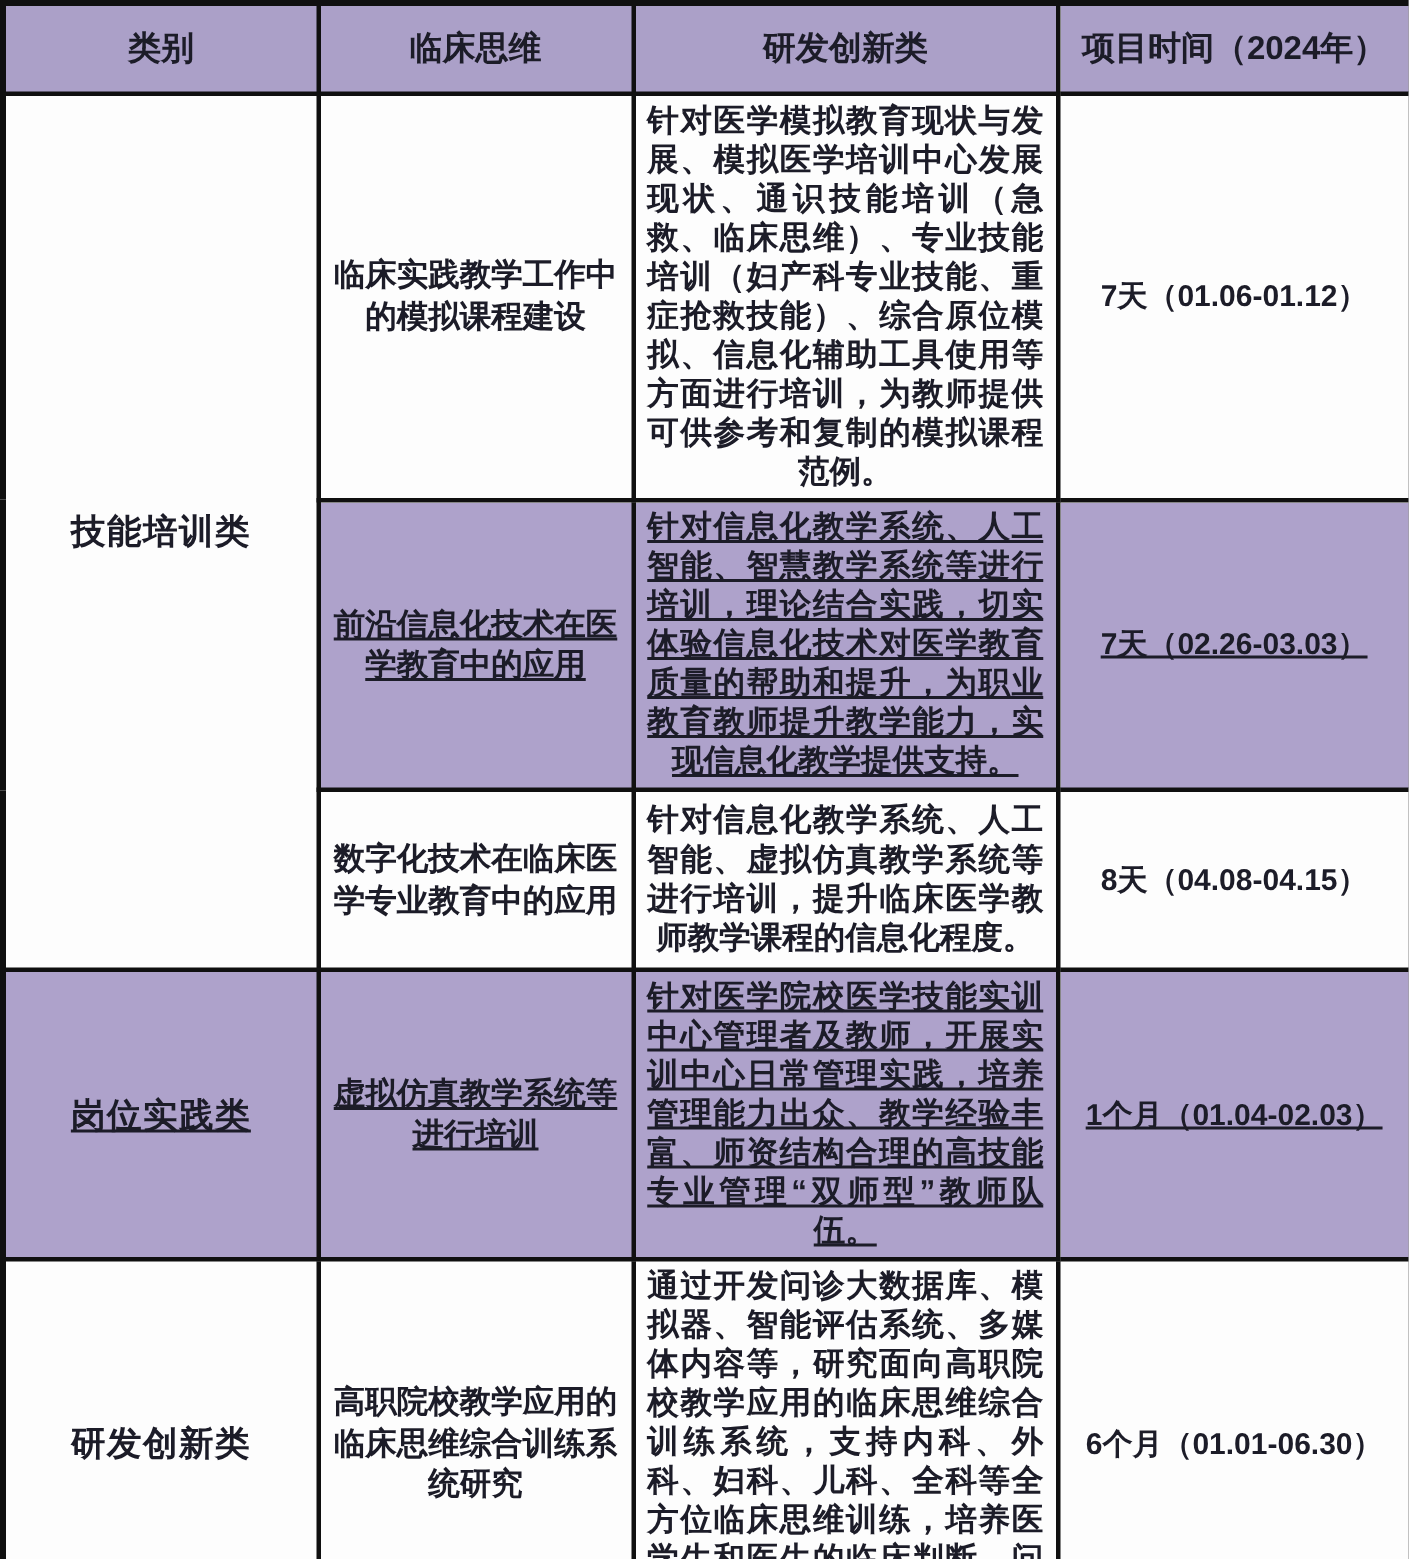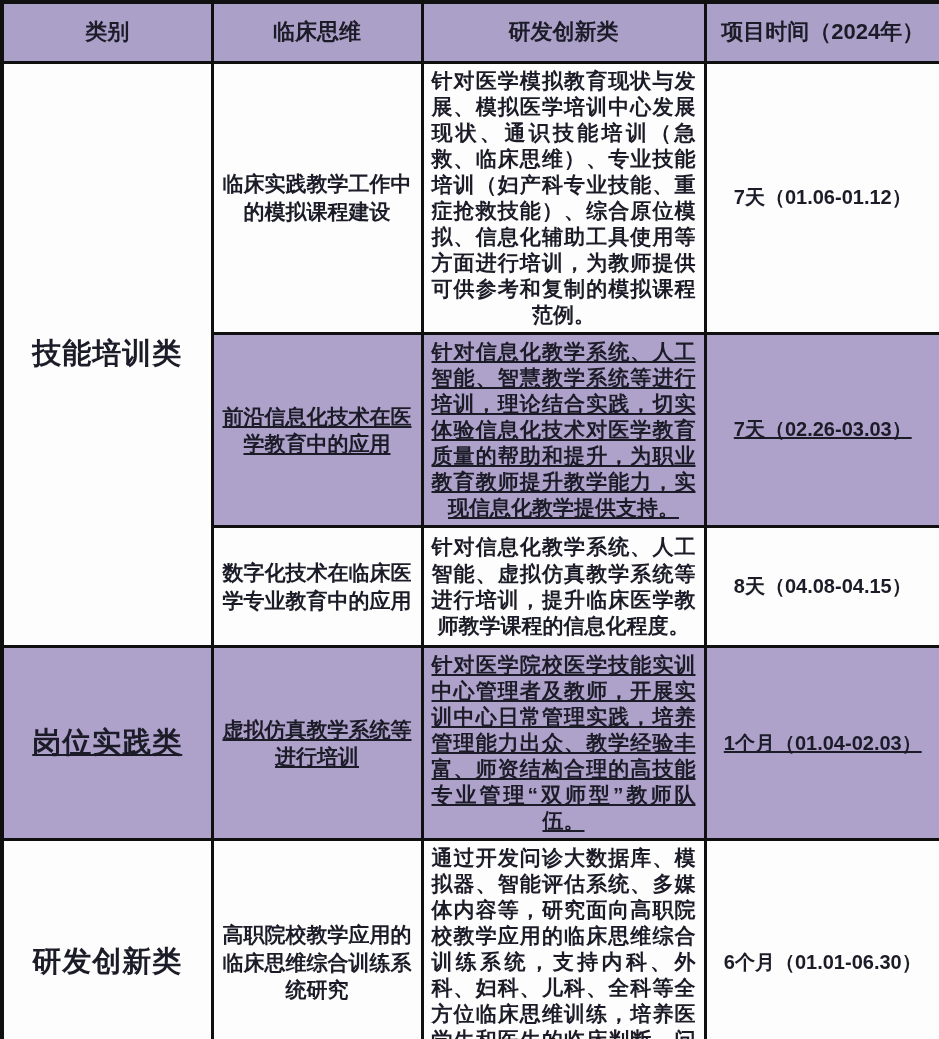--- a/index.html
+++ b/index.html
@@ -32,21 +32,21 @@
     vertical-align: middle;
     overflow: hidden;
   }
   th {
     background: var(--header_bg);
     font-size: 22px;
     text-align: center;
     height: 60px;
   }
   td.cell-category {
-    font-size: 29px;
+    font-size: 23px;
     text-align: center;
     letter-spacing: 1px;
   }
   td.cell-name {
     font-size: 21px;
     text-align: center;
     padding: 20px 8px;
     line-height: 1.3;
   }
   td.cell-content {

